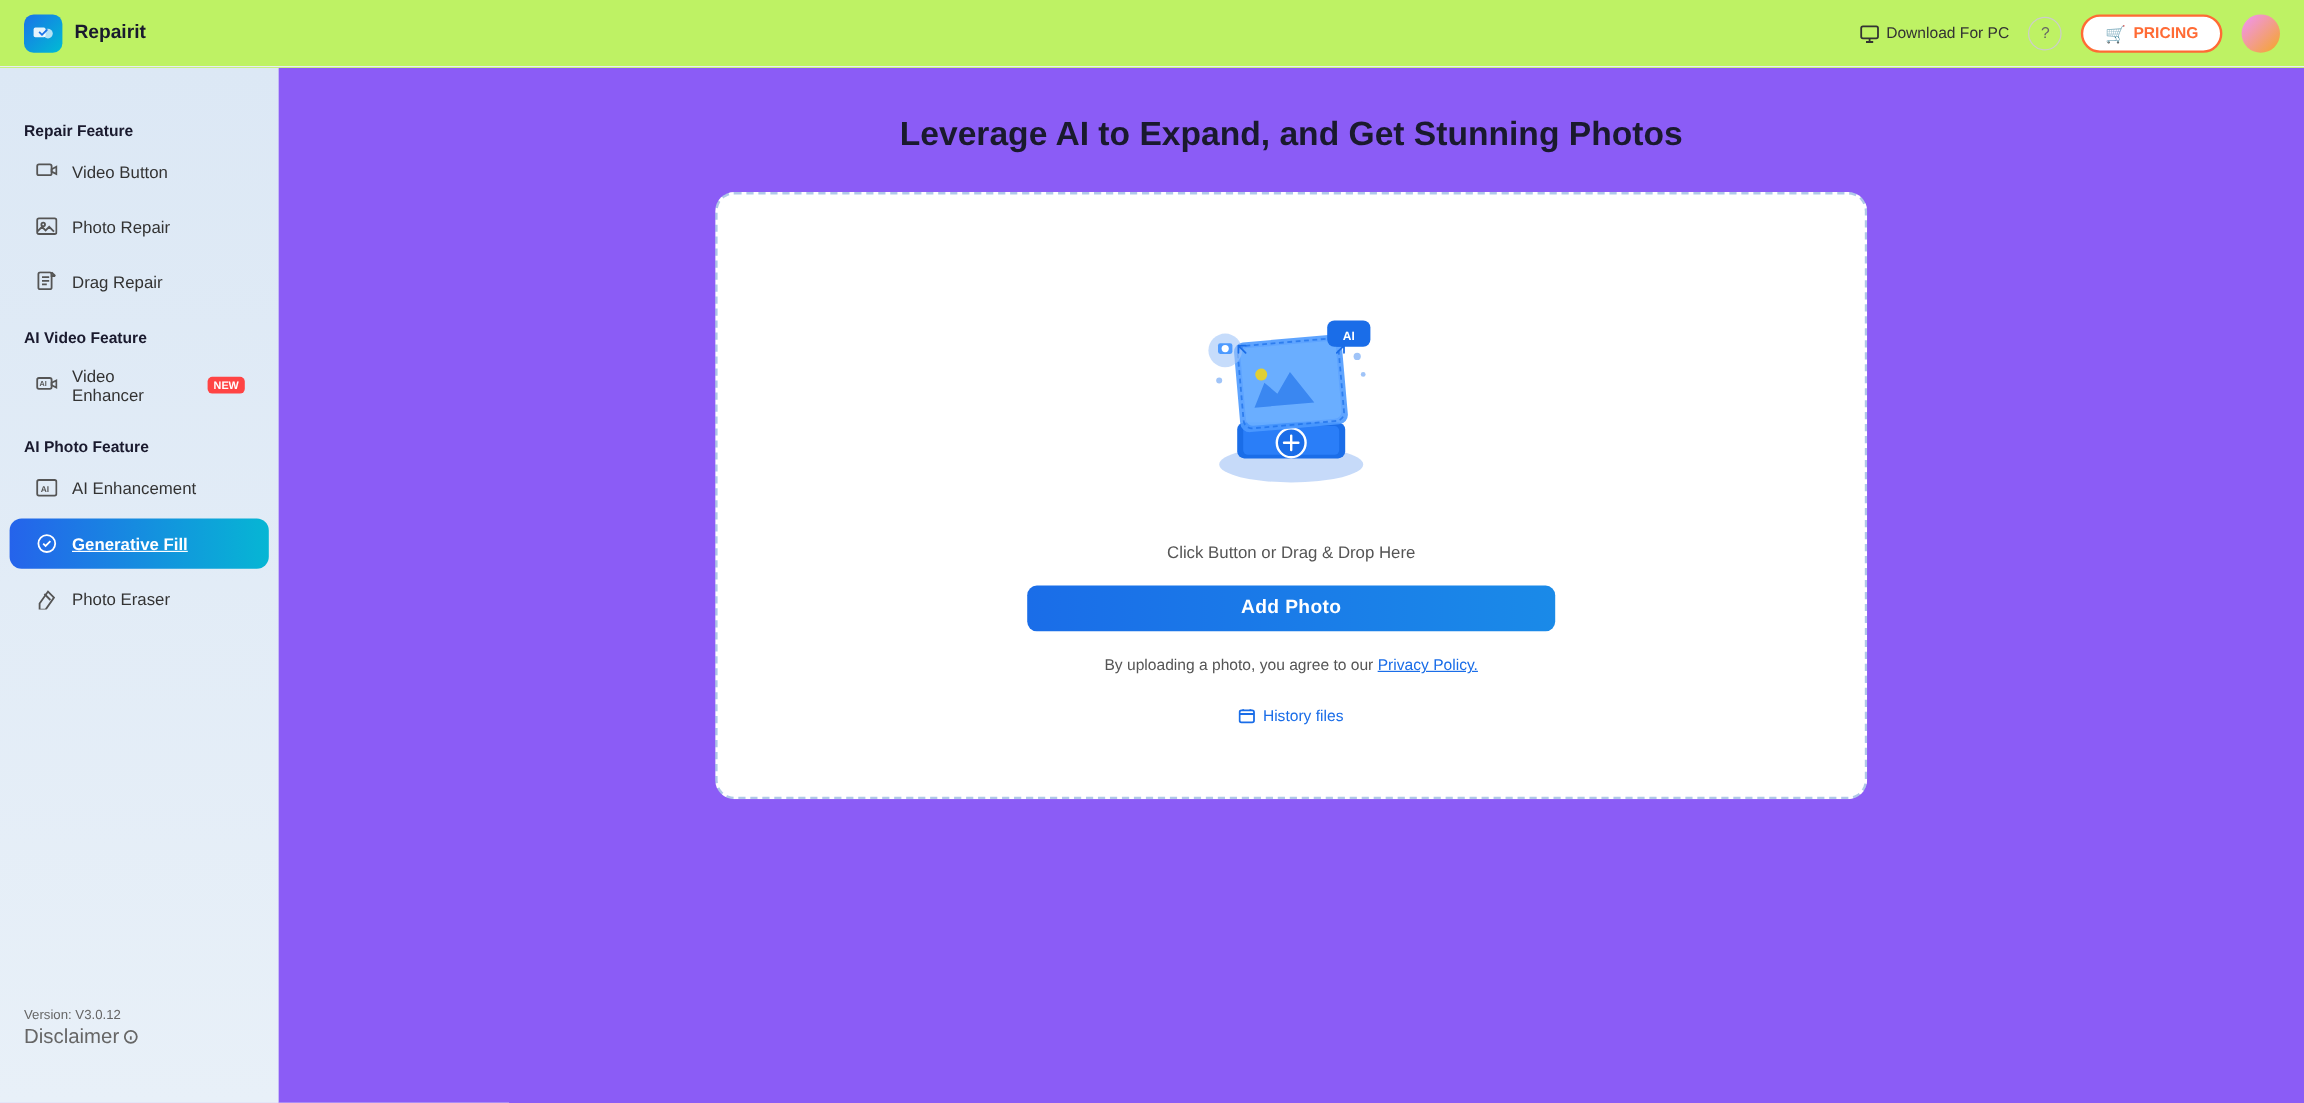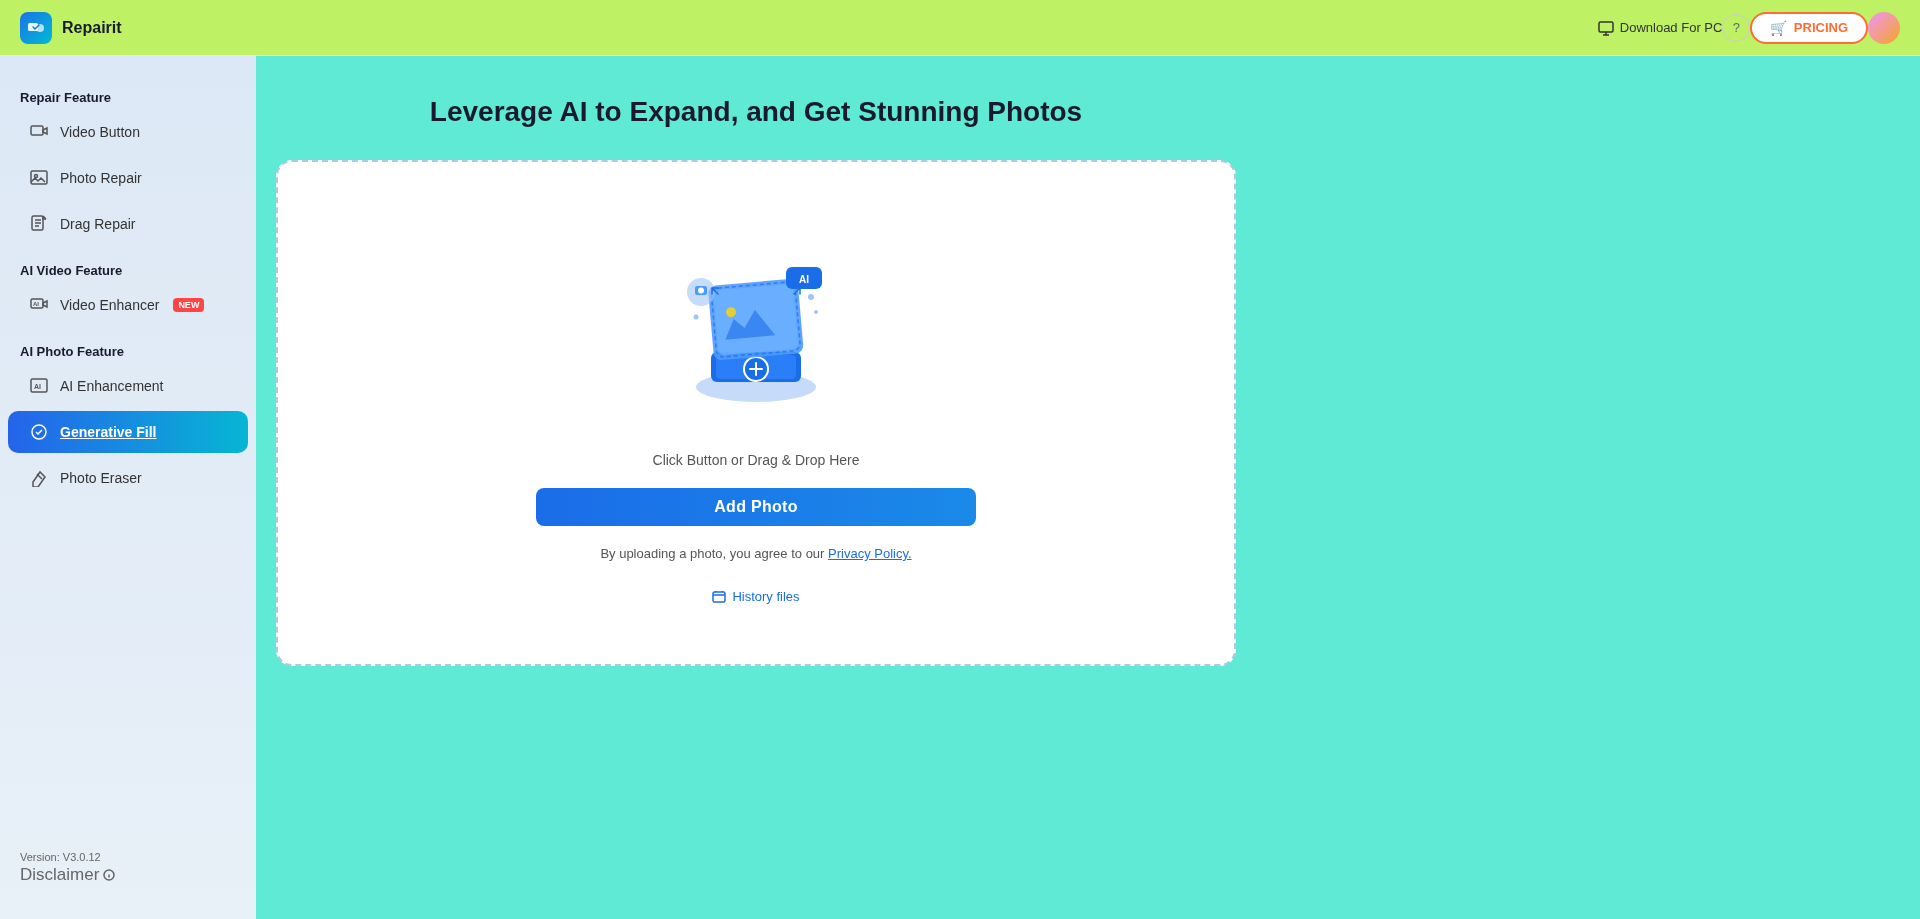--- a/index.html
+++ b/index.html
@@ -22,21 +22,21 @@
     }
     .header-left { display: flex; align-items: center; gap: 10px; }
     .logo-icon {
       width: 32px; height: 32px;
       background: linear-gradient(135deg, #1a73e8, #00bcd4);
       border-radius: 8px;
       display: flex; align-items: center; justify-content: center;
       color: white; font-weight: bold; font-size: 14px;
     }
     .app-name { font-size: 16px; font-weight: 600; color: #1a1a2e; }
-    .header-right { display: flex; align-items: center; }
+    .header-right { display: flex; align-items: center; gap: 16px; }
     .download-btn { display: flex; align-items: center; gap: 6px; font-size: 13px; color: #333; cursor: pointer; }
     .download-btn svg { width: 16px; height: 16px; }
     .help-icon { width: 28px; height: 28px; border-radius: 50%; border: 1.5px solid #ccc; display: flex; align-items: center; justify-content: center; cursor: pointer; color: #666; font-size: 13px; }
     .pricing-btn {
       padding: 6px 18px;
       border: 2px solid #ff6b35;
       border-radius: 20px;
       color: #ff6b35;
       font-size: 13px;
       font-weight: 600;
@@ -49,24 +49,24 @@
       width: 32px; height: 32px; border-radius: 50%;
       background: linear-gradient(135deg, #f093fb, #f5a623);
       cursor: pointer;
     }
 
     
     .layout { display: flex; margin-top: 56px; height: calc(919px - 56px); }
 
     
     .sidebar {
-      width: 256px;
+      width: 232px;
       background: linear-gradient(180deg, #dce8f5 0%, #e8f0f8 100%);
       flex-shrink: 0;
-      padding: 18px 0;
+      padding: 29px 0;
       display: flex;
       flex-direction: column;
       overflow-y: auto;
       position: relative;
     }
     .sidebar-section-label {
       font-size: 13px;
       font-weight: 700;
       color: #1a1a2e;
       padding: 8px 20px 4px 20px;
@@ -107,25 +107,25 @@
     .sidebar-footer {
       margin-top: auto;
       padding: 16px 20px;
     }
     .sidebar-footer .version { font-size: 11px; color: #666; }
     .sidebar-footer .disclaimer { font-size: 17px; color: #666; display: flex; align-items: center; gap: 4px; cursor: pointer; margin-top: 2px; }
 
     
     .main-content {
       flex: 1;
-      background: #5eead4;
+      background: #8b5cf6;
       overflow-y: auto;
       display: flex;
       align-items: flex-start;
-      justify-content: flex-start;
+      justify-content: center;
       padding: 40px 20px;
     }
     .content-area {
       width: 100%;
       max-width: 960px;
     }
     .page-title {
       text-align: center;
       font-size: 28px;
       font-weight: 800;

